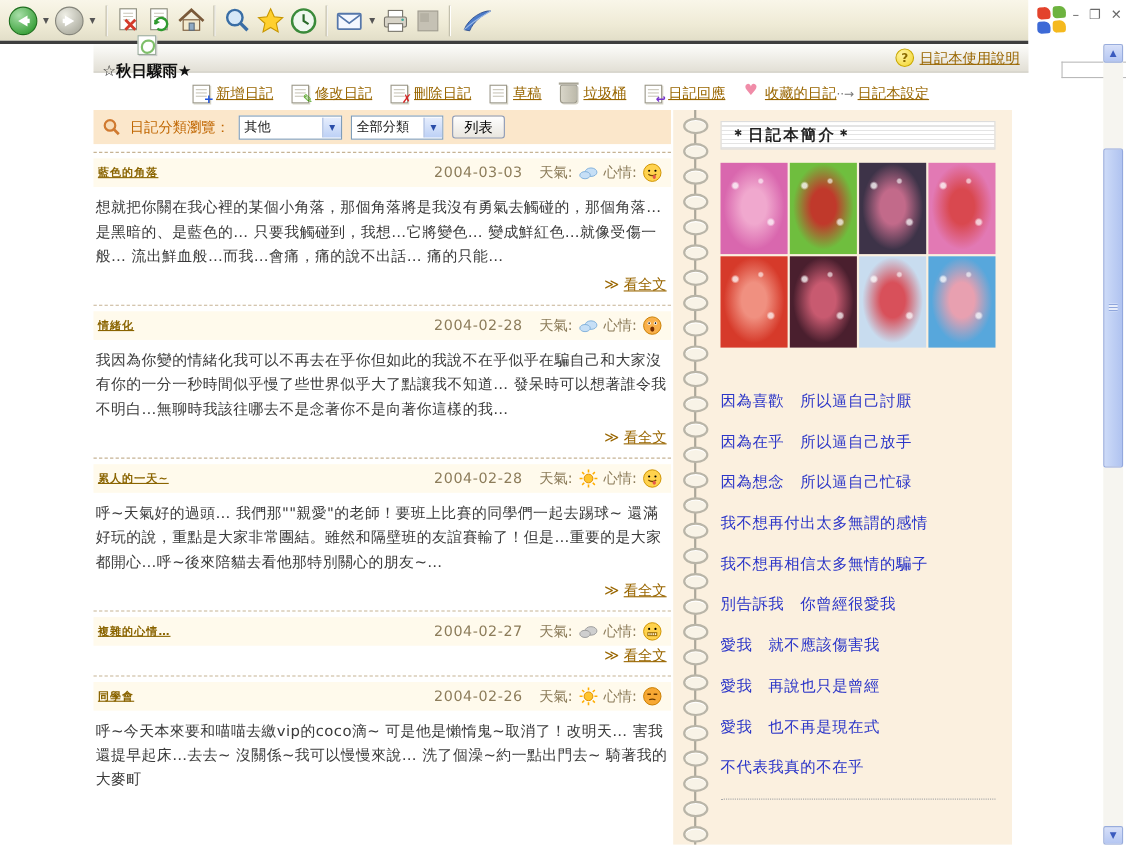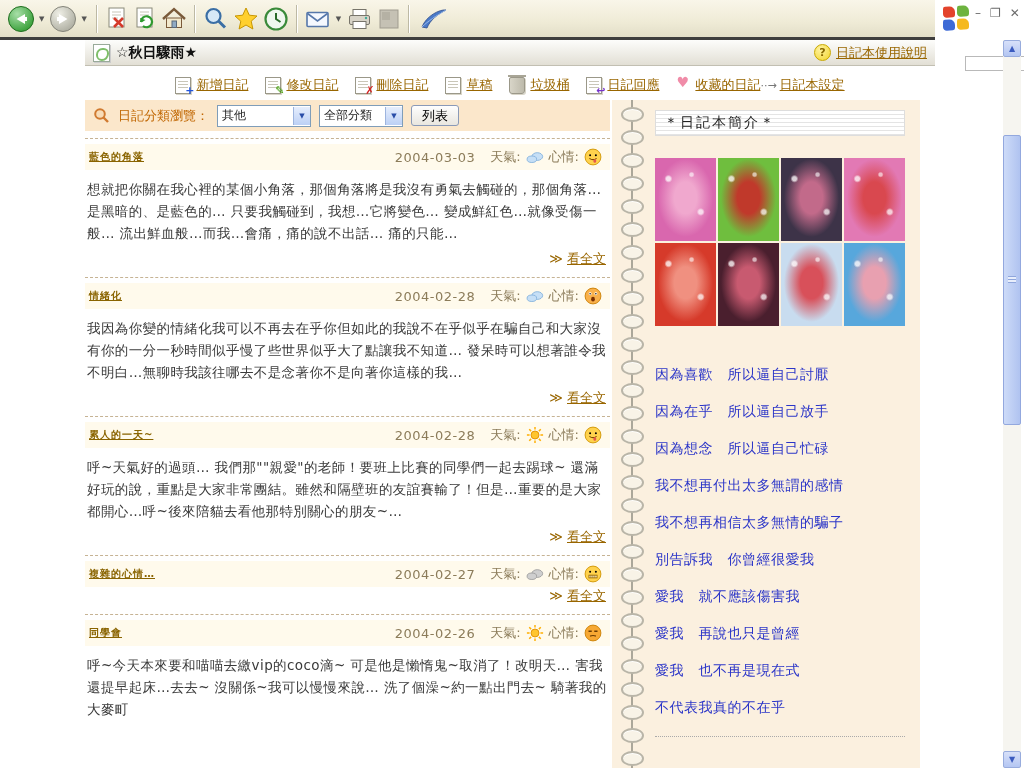--- a/index.html
+++ b/index.html
@@ -16,21 +16,21 @@
   .win-area{position:absolute;left:935px;top:0;width:89px;height:48px;background:#fff;}
   .win-logo{position:absolute;left:8px;top:6px;width:26px;height:24px;display:grid;grid-template-columns:12px 12px;grid-template-rows:11px 11px;gap:2px;transform:skewY(-4deg);}
   .win-logo span{border-radius:2px 6px 2px 4px;}
   .wl-r{background:#E3432C}.wl-g{background:#6DB33F}.wl-b{background:#3D6AD6}.wl-y{background:#F5B91E}
   .win-controls{position:absolute;left:40px;top:6px;display:flex;gap:9px;color:#6A6A6A;font-size:12px;}
   .win-controls span{cursor:pointer;}
   .mini-field{position:absolute;left:965px;top:56px;width:59px;height:13px;background:#fff;border:1px solid #B9B9B9;border-right:none;}
   
   .hdr{position:absolute;left:85px;top:40px;width:850px;height:26px;background:linear-gradient(#FDFDFB,#E2DFD5);
     border-bottom:1px solid #C2BFB2;display:flex;align-items:center;justify-content:space-between;padding:0 8px;box-sizing:border-box;}
-  .hdr-title{font-weight:bold;font-size:14px;color:#111;display:flex;align-items:center;gap:6px;}
+  .hdr-title{font-weight:bold;font-size:14px;color:#111;display:flex;align-items:center;gap:6px;flex-direction:column;}
   .logo-doc{width:15px;height:16px;background:#fff;border:1px solid #9A9;position:relative;box-shadow:1px 1px 0 #ccc;}
   .logo-doc::after{content:"";position:absolute;left:2px;top:3px;width:9px;height:9px;border:2px solid #7FBF6A;border-radius:50% 40% 55% 45%;}
   .help-link{display:flex;align-items:center;gap:5px;}
   .q-icon{width:15px;height:15px;border-radius:50%;background:radial-gradient(circle at 35% 30%,#FFF3A0,#F2D42C);border:1px solid #C9A800;
     color:#8A6A00;font-weight:bold;font-size:11px;text-align:center;line-height:15px;}
   a.gold{color:var(--accent_link);text-decoration:underline;cursor:pointer;}
   
   .menu-row{position:absolute;left:85px;top:70px;width:850px;height:30px;display:flex;align-items:center;justify-content:center;padding:0 6px;box-sizing:border-box;}
   .menu-items{display:flex;align-items:center;gap:17px;}
   .menu-item{display:flex;align-items:center;gap:5px;color:var(--accent_link);text-decoration:underline;cursor:pointer;font-size:13px;}
@@ -65,21 +65,21 @@
   .entry-head{background:#FFFAEC;display:flex;align-items:center;justify-content:space-between;padding:4px 8px 4px 4px;}
   .entry-title{font-size:10px;font-weight:bold;color:#8A6400;text-decoration:underline;cursor:pointer;letter-spacing:1px;}
   .entry-meta{display:flex;align-items:center;gap:5px;color:#8C7C5A;font-size:13px;}
   .entry-date{margin-right:10px;letter-spacing:0.5px;}
   .entry-body{margin:8px 2px 6px;line-height:22px;font-size:13.5px;color:#3A3A3A;letter-spacing:0.4px;}
   .entry-more{text-align:right;color:var(--accent_link);padding-right:4px;}
   .entry-more a{color:var(--accent_link);text-decoration:underline;cursor:pointer;}
   .icon16{width:18px;height:18px;display:inline-flex;}
   
   .sb-heading{background:repeating-linear-gradient(180deg,#fff 0 3px,#E4E4E4 3px 4px);border:1px solid #DDD;
-    padding:3px 8px;font-weight:normal;font-size:14px;color:#222;letter-spacing:2px;margin-bottom:22px;}
+    padding:3px 8px;font-weight:bold;font-size:14px;color:#222;letter-spacing:2px;margin-bottom:12px;}
   .collage{display:grid;grid-template-columns:repeat(4,1fr);grid-auto-rows:83px;gap:2px;margin-bottom:40px;}
   .tile{width:100%;height:100%;}
   .sb-link{display:block;color:var(--blue_link);font-weight:normal;font-size:14px;margin-bottom:19px;text-decoration:none;cursor:pointer;letter-spacing:0.5px;}
   .sb-stats{border-top:1px dotted #AAA;padding-top:7px;}
   
   .scroll{position:absolute;left:1003px;top:40px;width:18px;height:728px;background:#F6F5F0;}
   .scroll-btn{position:absolute;left:0;width:18px;height:17px;background:linear-gradient(#D7E0F9,#B4C6F2);border:1px solid #98ACDD;border-radius:2px;
     box-sizing:border-box;color:#3B5BBF;font-size:8px;display:flex;align-items:center;justify-content:center;cursor:pointer;}
   .scroll-thumb{position:absolute;left:0;top:95px;width:18px;height:290px;background:linear-gradient(90deg,#CDDBF8,#B0C3F0);
     border:1px solid #93A8DE;border-radius:2px;box-sizing:border-box;cursor:pointer;}

